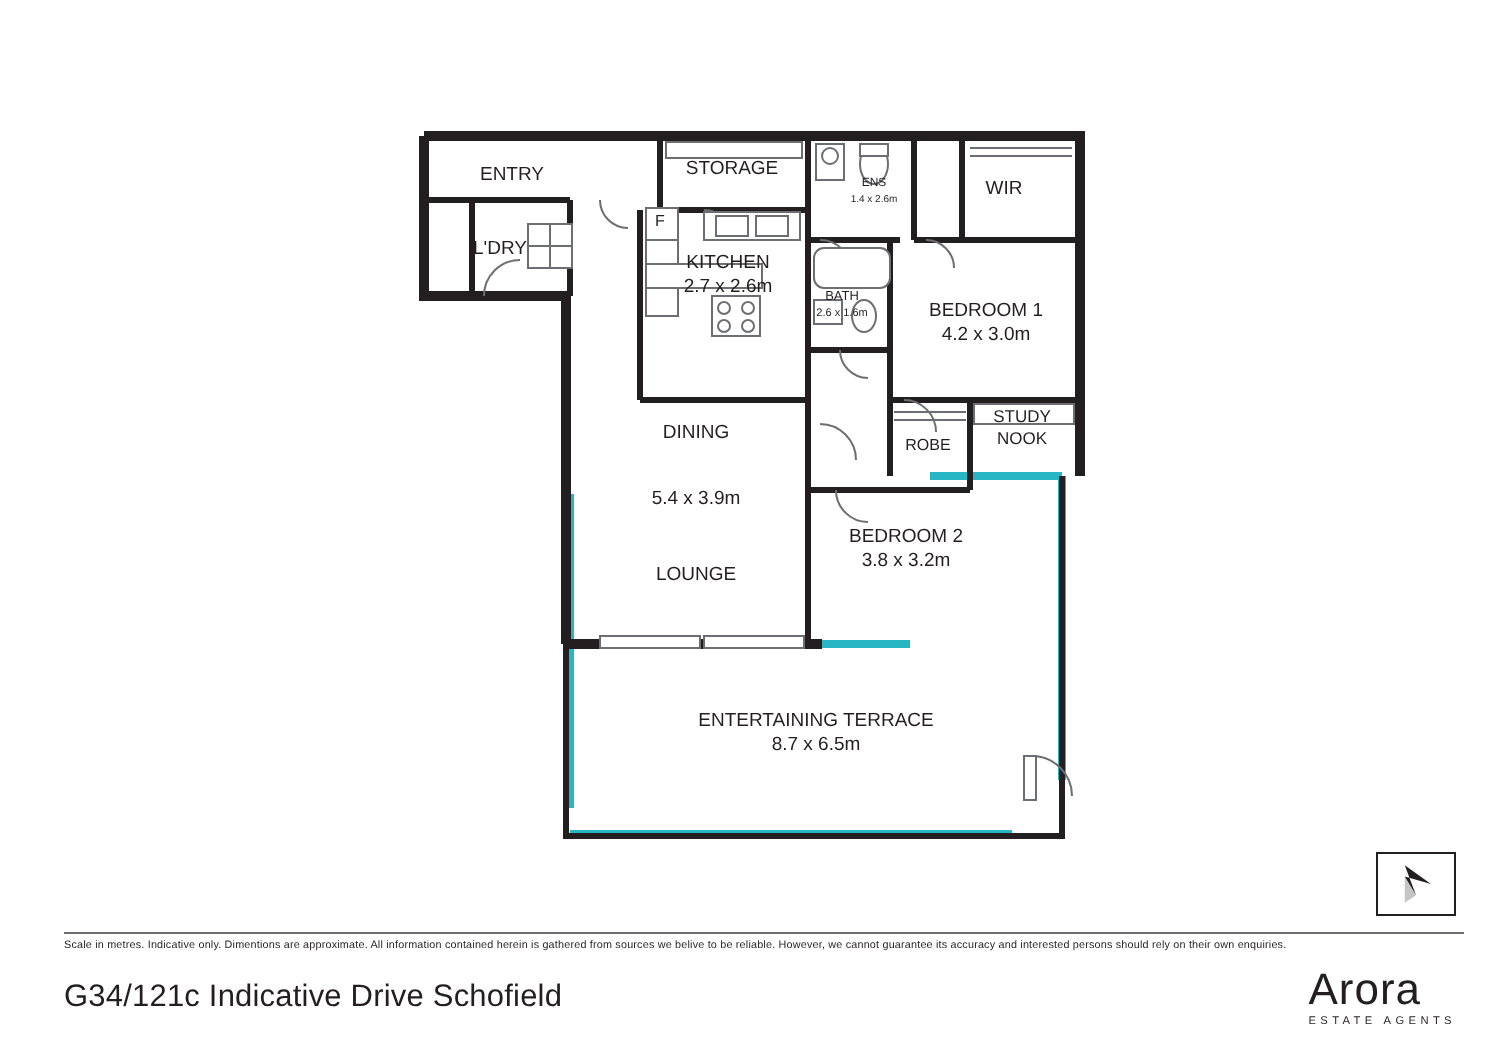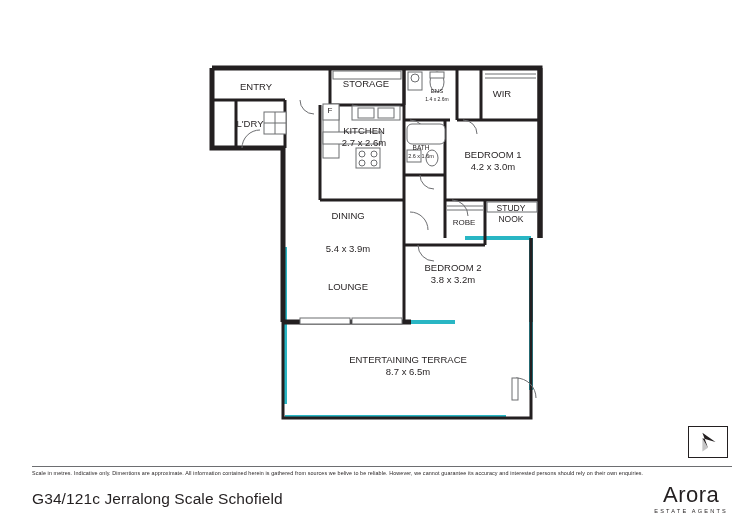--- a/index.html
+++ b/index.html
@@ -45,21 +45,21 @@
     left: 32px;
     top: 490px;
     font-size: 15.5px;
     letter-spacing: 0.1px;
     color: #231f20;
   }
   .logo {
     position: absolute;
     right: 22px;
     top: 484px;
-    text-align: center;
+    text-align: left;
   }
   .logo .brand {
     font-size: 22px;
     letter-spacing: 0.5px;
     color: #231f20;
     line-height: 1;
   }
   .logo .sub {
     font-size: 5.6px;
     letter-spacing: 2.2px;
@@ -242,18 +242,18 @@
 
 <div class="compass">
   <svg viewBox="0 0 40 32" width="38" height="30">
     <path d="M14,6 L28,16 L14,12 L20,22 Z" fill="#231f20"></path>
     <path d="M14,6 L14,12 L20,22 L14,26 Z" fill="#6d6e71" opacity="0.4"></path>
   </svg>
 </div>
 
 <div class="rule"></div>
 <div class="disclaimer">Scale in metres. Indicative only. Dimentions are approximate. All information contained herein is gathered from sources we belive to be reliable. However, we cannot guarantee its accuracy and interested persons should rely on their own enquiries.</div>
-<div class="address">G34/121c Jerralong Scale Schofield</div>
+<div class="address">G34/121c Indicative Drive Schofield</div>
 
 <div class="logo">
   <div class="brand">Arora</div>
   <div class="sub">ESTATE AGENTS</div>
 </div>
 
 </body></html>

